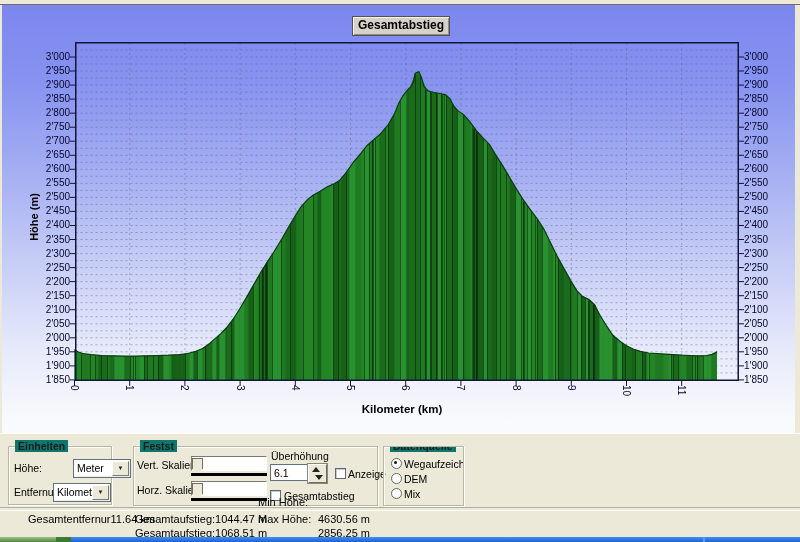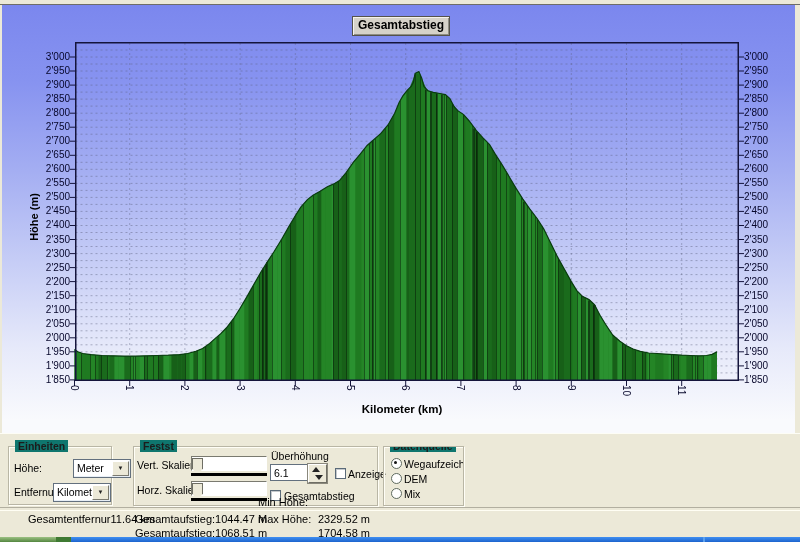--- a/index.html
+++ b/index.html
@@ -491,23 +491,23 @@
     <div class="radio" style="left:7px;top:41px;"></div>
     <span class="ctl-label" style="left:20px;top:42px;">Mix</span>
   </div>
 </div>
 
 <div class="abs" id="status-divider"></div>
 <span class="status-text" style="left:28px;top:513px;">Gesamtentfernur11.64 km</span>
 <span class="status-text" style="left:135px;top:513px;">Gesamtaufstieg:1044.47 m</span>
 <span class="status-text" style="left:135px;top:527px;">Gesamtaufstieg:1068.51 m</span>
 <span class="status-text" style="left:258px;top:513px;">Max Höhe:</span>
-<span class="status-text" style="left:318px;top:513px;">2329.52 m</span>
+<span class="status-text" style="left:318px;top:513px;">4630.56 m</span>
 <span class="status-text" style="left:258px;top:496px;">Min Höhe:</span>
-<span class="status-text" style="left:318px;top:527px;">1704.58 m</span>
+<span class="status-text" style="left:318px;top:527px;">2856.25 m</span>
 
 <div class="abs" id="taskbar">
   <div id="taskbar-green"></div>
   <div id="taskbar-green2"></div>
   <div id="taskbar-div"></div>
 </div>
 
 <div class="ytick left" style="top: 374px;">1'850</div>
 <div class="ytick right" style="top: 374px;">1'850</div>
 <div class="ytick left" style="top: 360px;">1'900</div>

